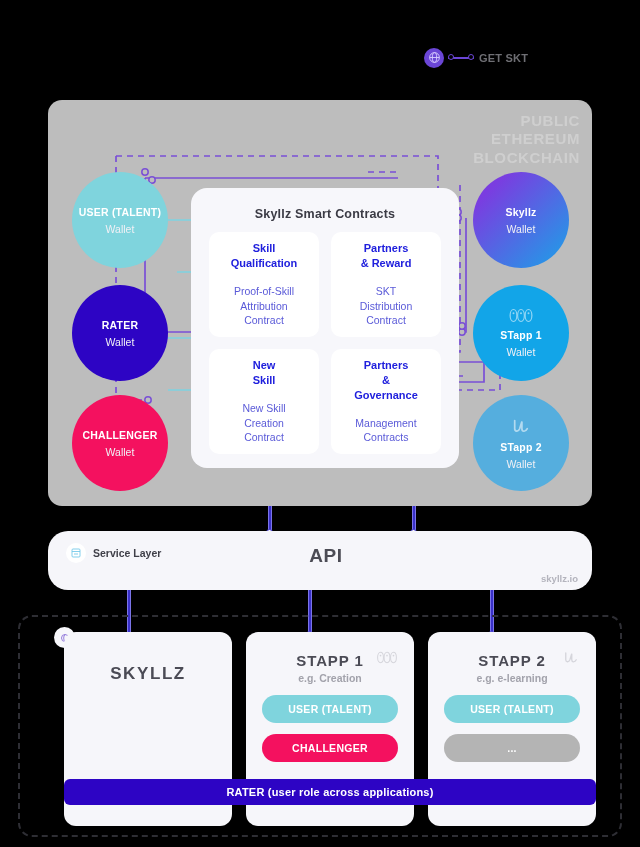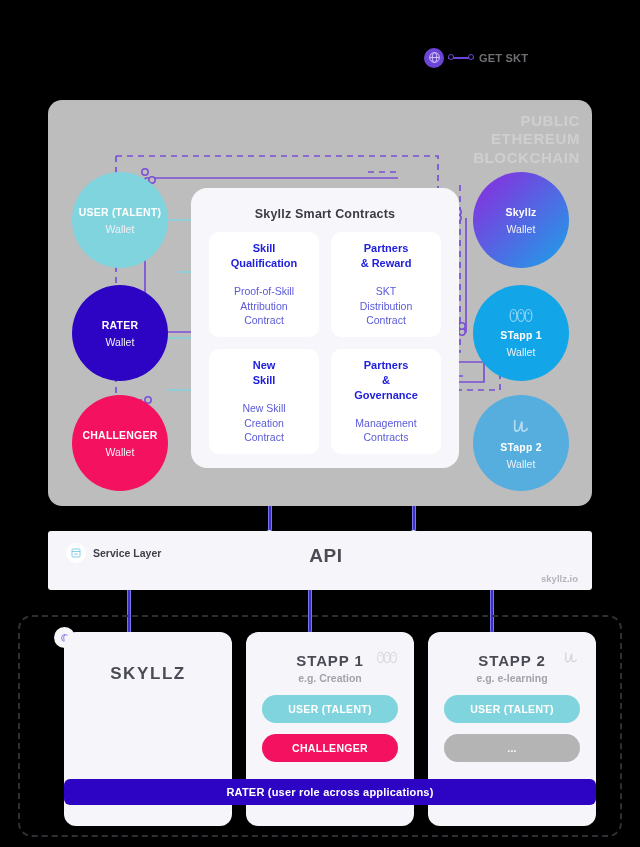--- a/index.html
+++ b/index.html
@@ -117,21 +117,21 @@
   }
   .pipe-cap {
     position: absolute; width: 7px; height: 7px; border-radius: 50%;
     background: #f3f3f8; border: 1.4px solid #3a31c9;
   }
 
   
   .svc-layer {
     position: absolute; left: 48px; top: 531px;
     width: 544px; height: 59px;
-    background: #f6f6fa; border-radius: 3px;
+    background: #f6f6fa; border-radius: 20px;
   }
   .svc-header { position: absolute; left: 18px; top: 12px; display: flex; align-items: center; }
   .svc-icon-circle {
     width: 20px; height: 20px; border-radius: 50%; background: #fff;
     display: flex; align-items: center; justify-content: center; margin-right: 7px;
   }
   .svc-icon-circle svg { width: 12px; height: 12px; }
   .svc-title { font-size: 10.5px; font-weight: bold; color: #3f3f48; }
   .api-label {
     position: absolute; left: 0; right: 0; top: 14px; text-align: center;

